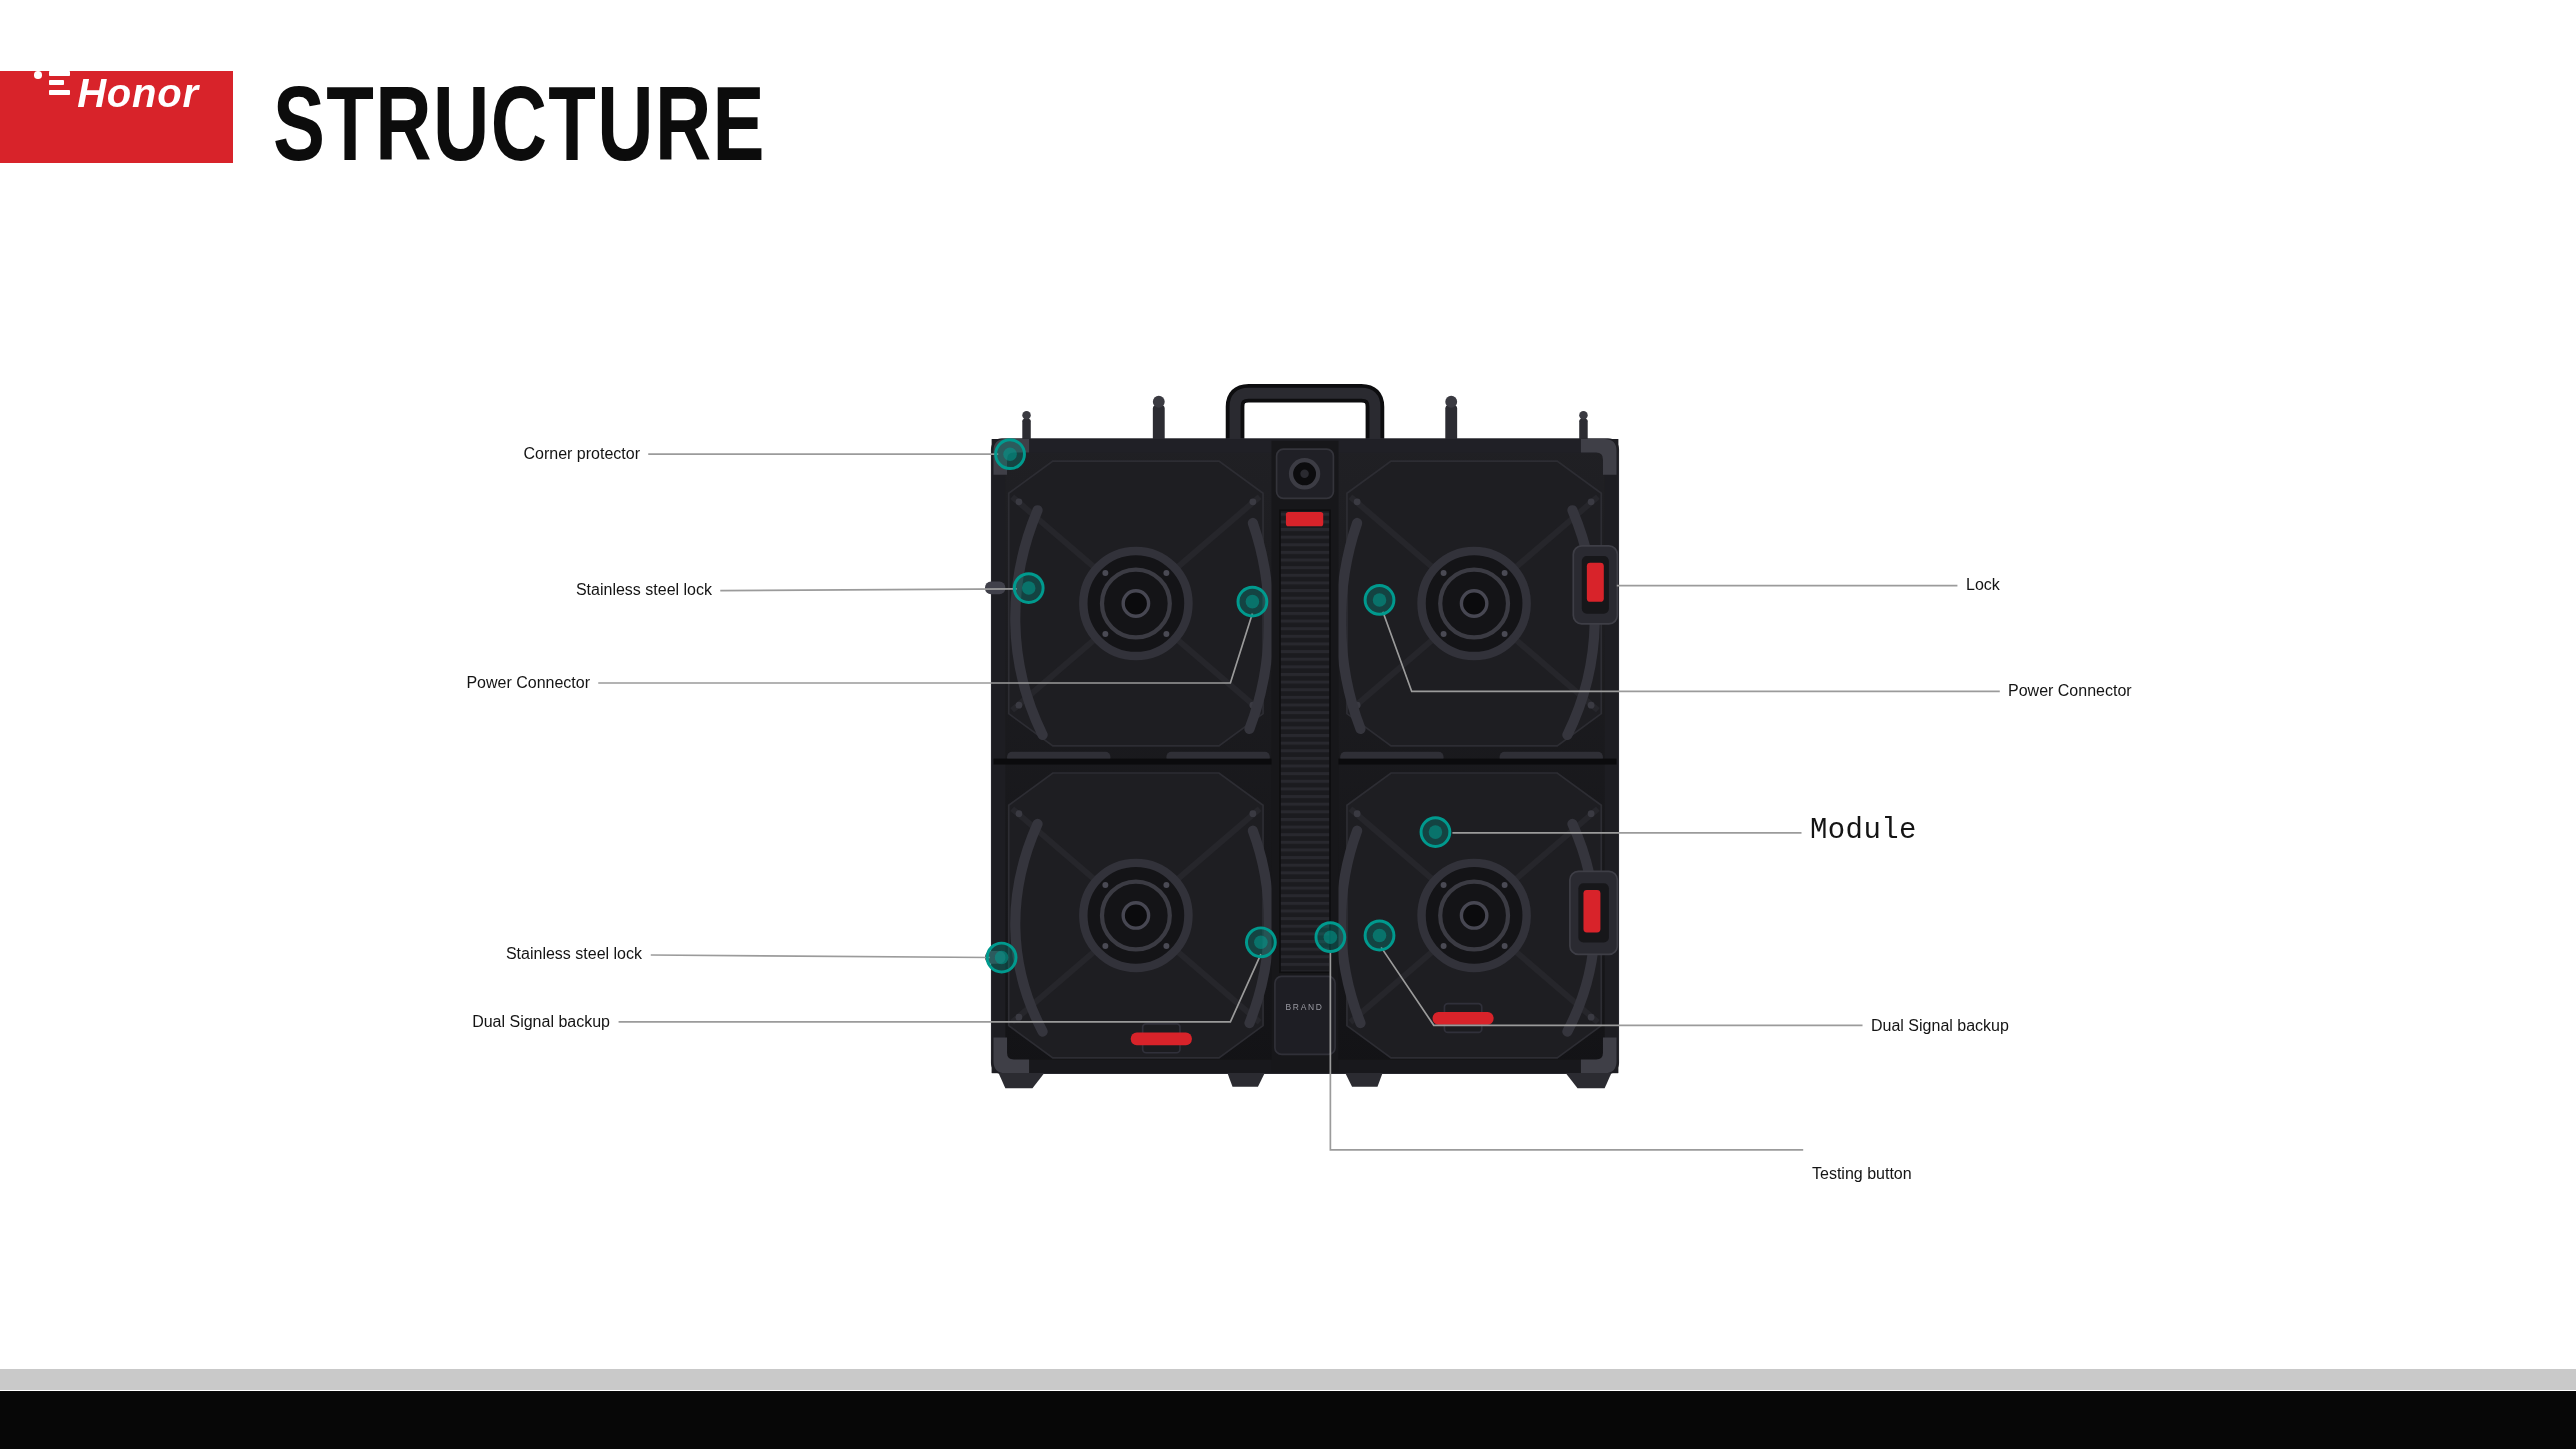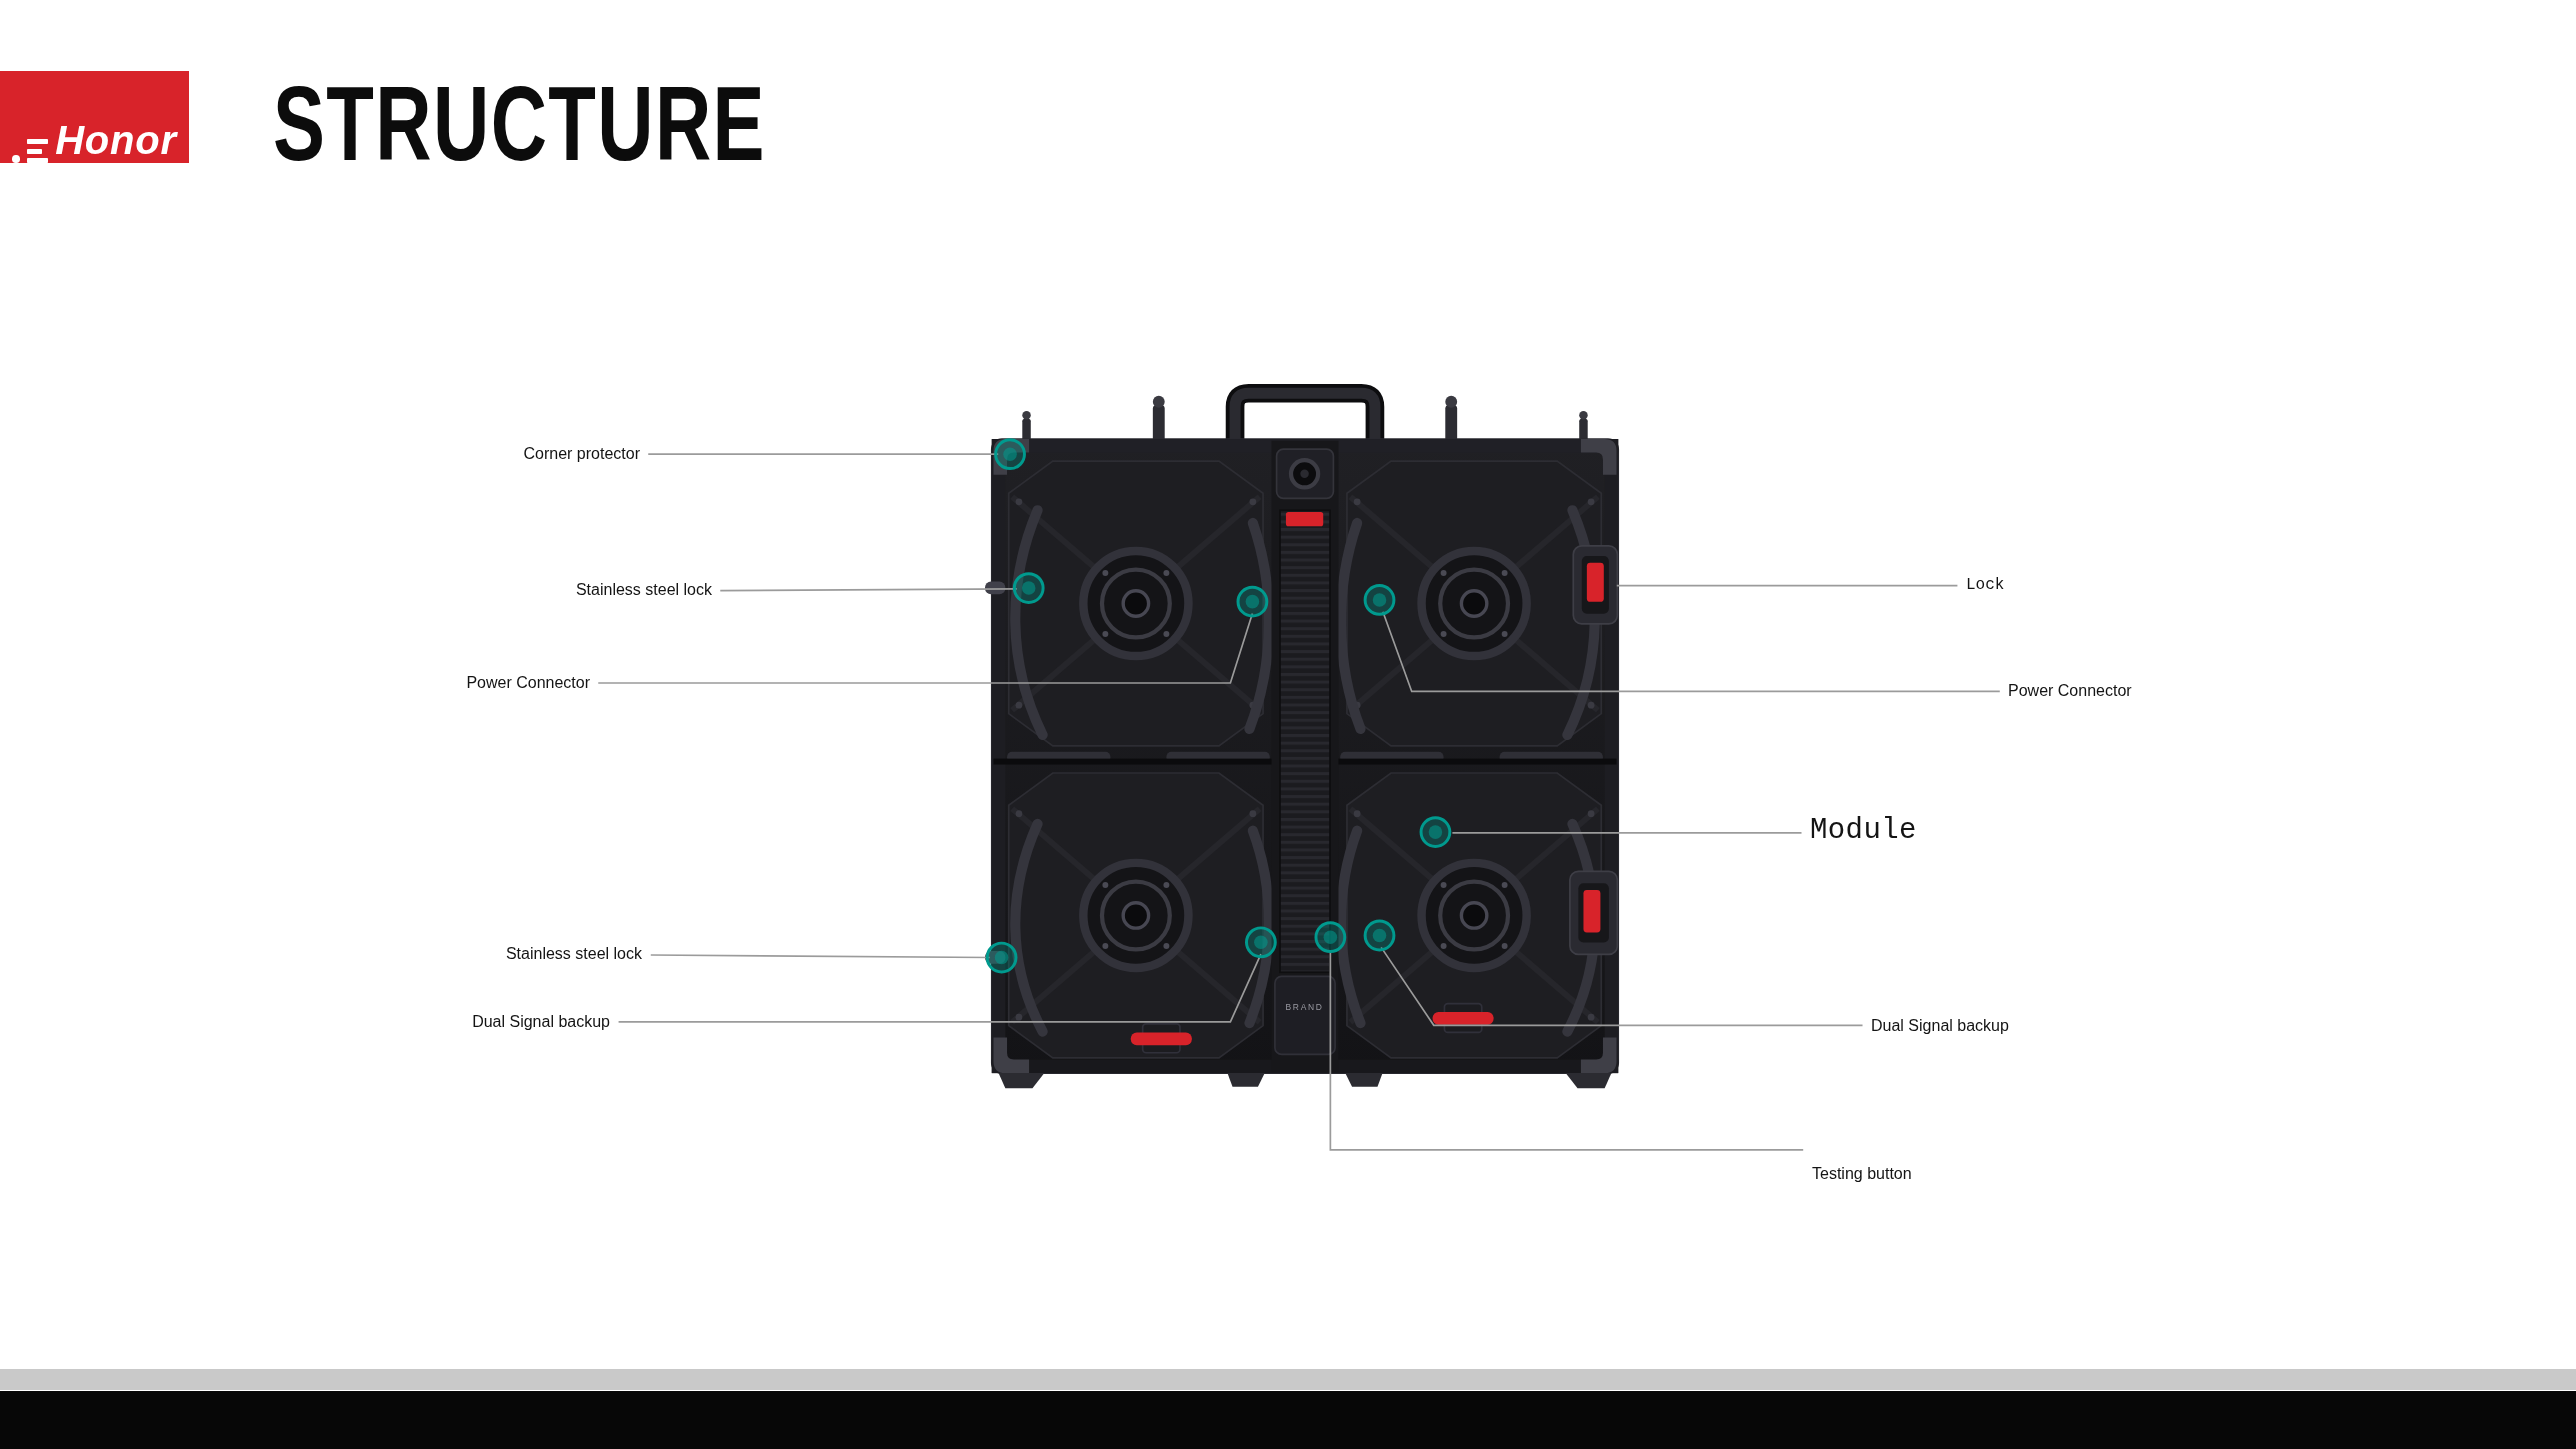--- a/index.html
+++ b/index.html
@@ -1,21 +1,21 @@
 <!DOCTYPE html>
 <html style="--brand-red: #d8232a; --marker-teal: #009a8e; --leader-gray: #9b9b9b;font-size:13.6px"><head>
 <meta charset="utf-8">
 <style>
   html,body{margin:0;padding:0;background:#fff;}
   .page{position:relative;width:2576px;height:1449px;background:#ffffff;overflow:hidden;
         font-family:"Liberation Sans",sans-serif;color:#161616;}
 
   
-  .logo{position:absolute;left:0;top:71px;width:189px;height:92px;background:var(--brand-red,#d8232a);
-        display:flex;align-items:flex-end;justify-content:center;gap:7.6px;}
+  .logo{position:absolute;left:0;top:71px;width:233px;height:92px;background:var(--brand-red,#d8232a);
+        display:flex;align-items:flex-start;justify-content:center;gap:7.6px;}
   .logo-dot{width:7.6px;height:7.6px;border-radius:50%;background:#fff;}
   .logo-bars{display:flex;flex-direction:column;gap:4.2px;}
   .logo-bars i{display:block;height:5.1px;background:#fff;border-radius:0.8px;}
   .logo-bars i:nth-child(1){width:20.3px;}
   .logo-bars i:nth-child(2){width:14.4px;}
   .logo-bars i:nth-child(3){width:20.3px;}
   .logo-text{color:#fff;font-size:40px;font-weight:bold;font-style:italic;letter-spacing:0.8px;}
   .title{position:absolute;left:273px;top:63px;font-size:95px;font-weight:800;letter-spacing:1.7px;
          color:#0c0c0c;transform:scaleX(.82) scaleY(1.12);transform-origin:left top;white-space:nowrap;}
 
@@ -238,21 +238,21 @@
           <circle class="m-inner" cx="1628" cy="1104" r="8"></circle>
         </g>
     </g>
   </svg>
 
   <div class="label right-anchor" style="right:1936px;top:439px;">Corner protector</div>
   <div class="label right-anchor" style="right:1864px;top:575px;">Stainless steel lock</div>
   <div class="label right-anchor" style="right:1986px;top:668px;">Power Connector</div>
   <div class="label right-anchor" style="right:1934px;top:939px;">Stainless steel lock</div>
   <div class="label right-anchor" style="right:1966px;top:1007px;">Dual Signal backup</div>
-  <div class="label" style="left:1966px;top:570px;font-family:Liberation Mono, monospace;">Lock</div>
+  <div class="label" style="left:1966px;top:570px;">Lock</div>
   <div class="label" style="left:2008px;top:676px;">Power Connector</div>
   <div class="label big" style="left:1810px;top:816px;">Module</div>
   <div class="label" style="left:1871px;top:1011px;">Dual Signal backup</div>
   <div class="label" style="left:1812px;top:1135px;margin-top:24px;">Testing button</div>
 
   <div class="footer-gray"></div>
   <div class="footer-black"></div>
 
 </div>
 

